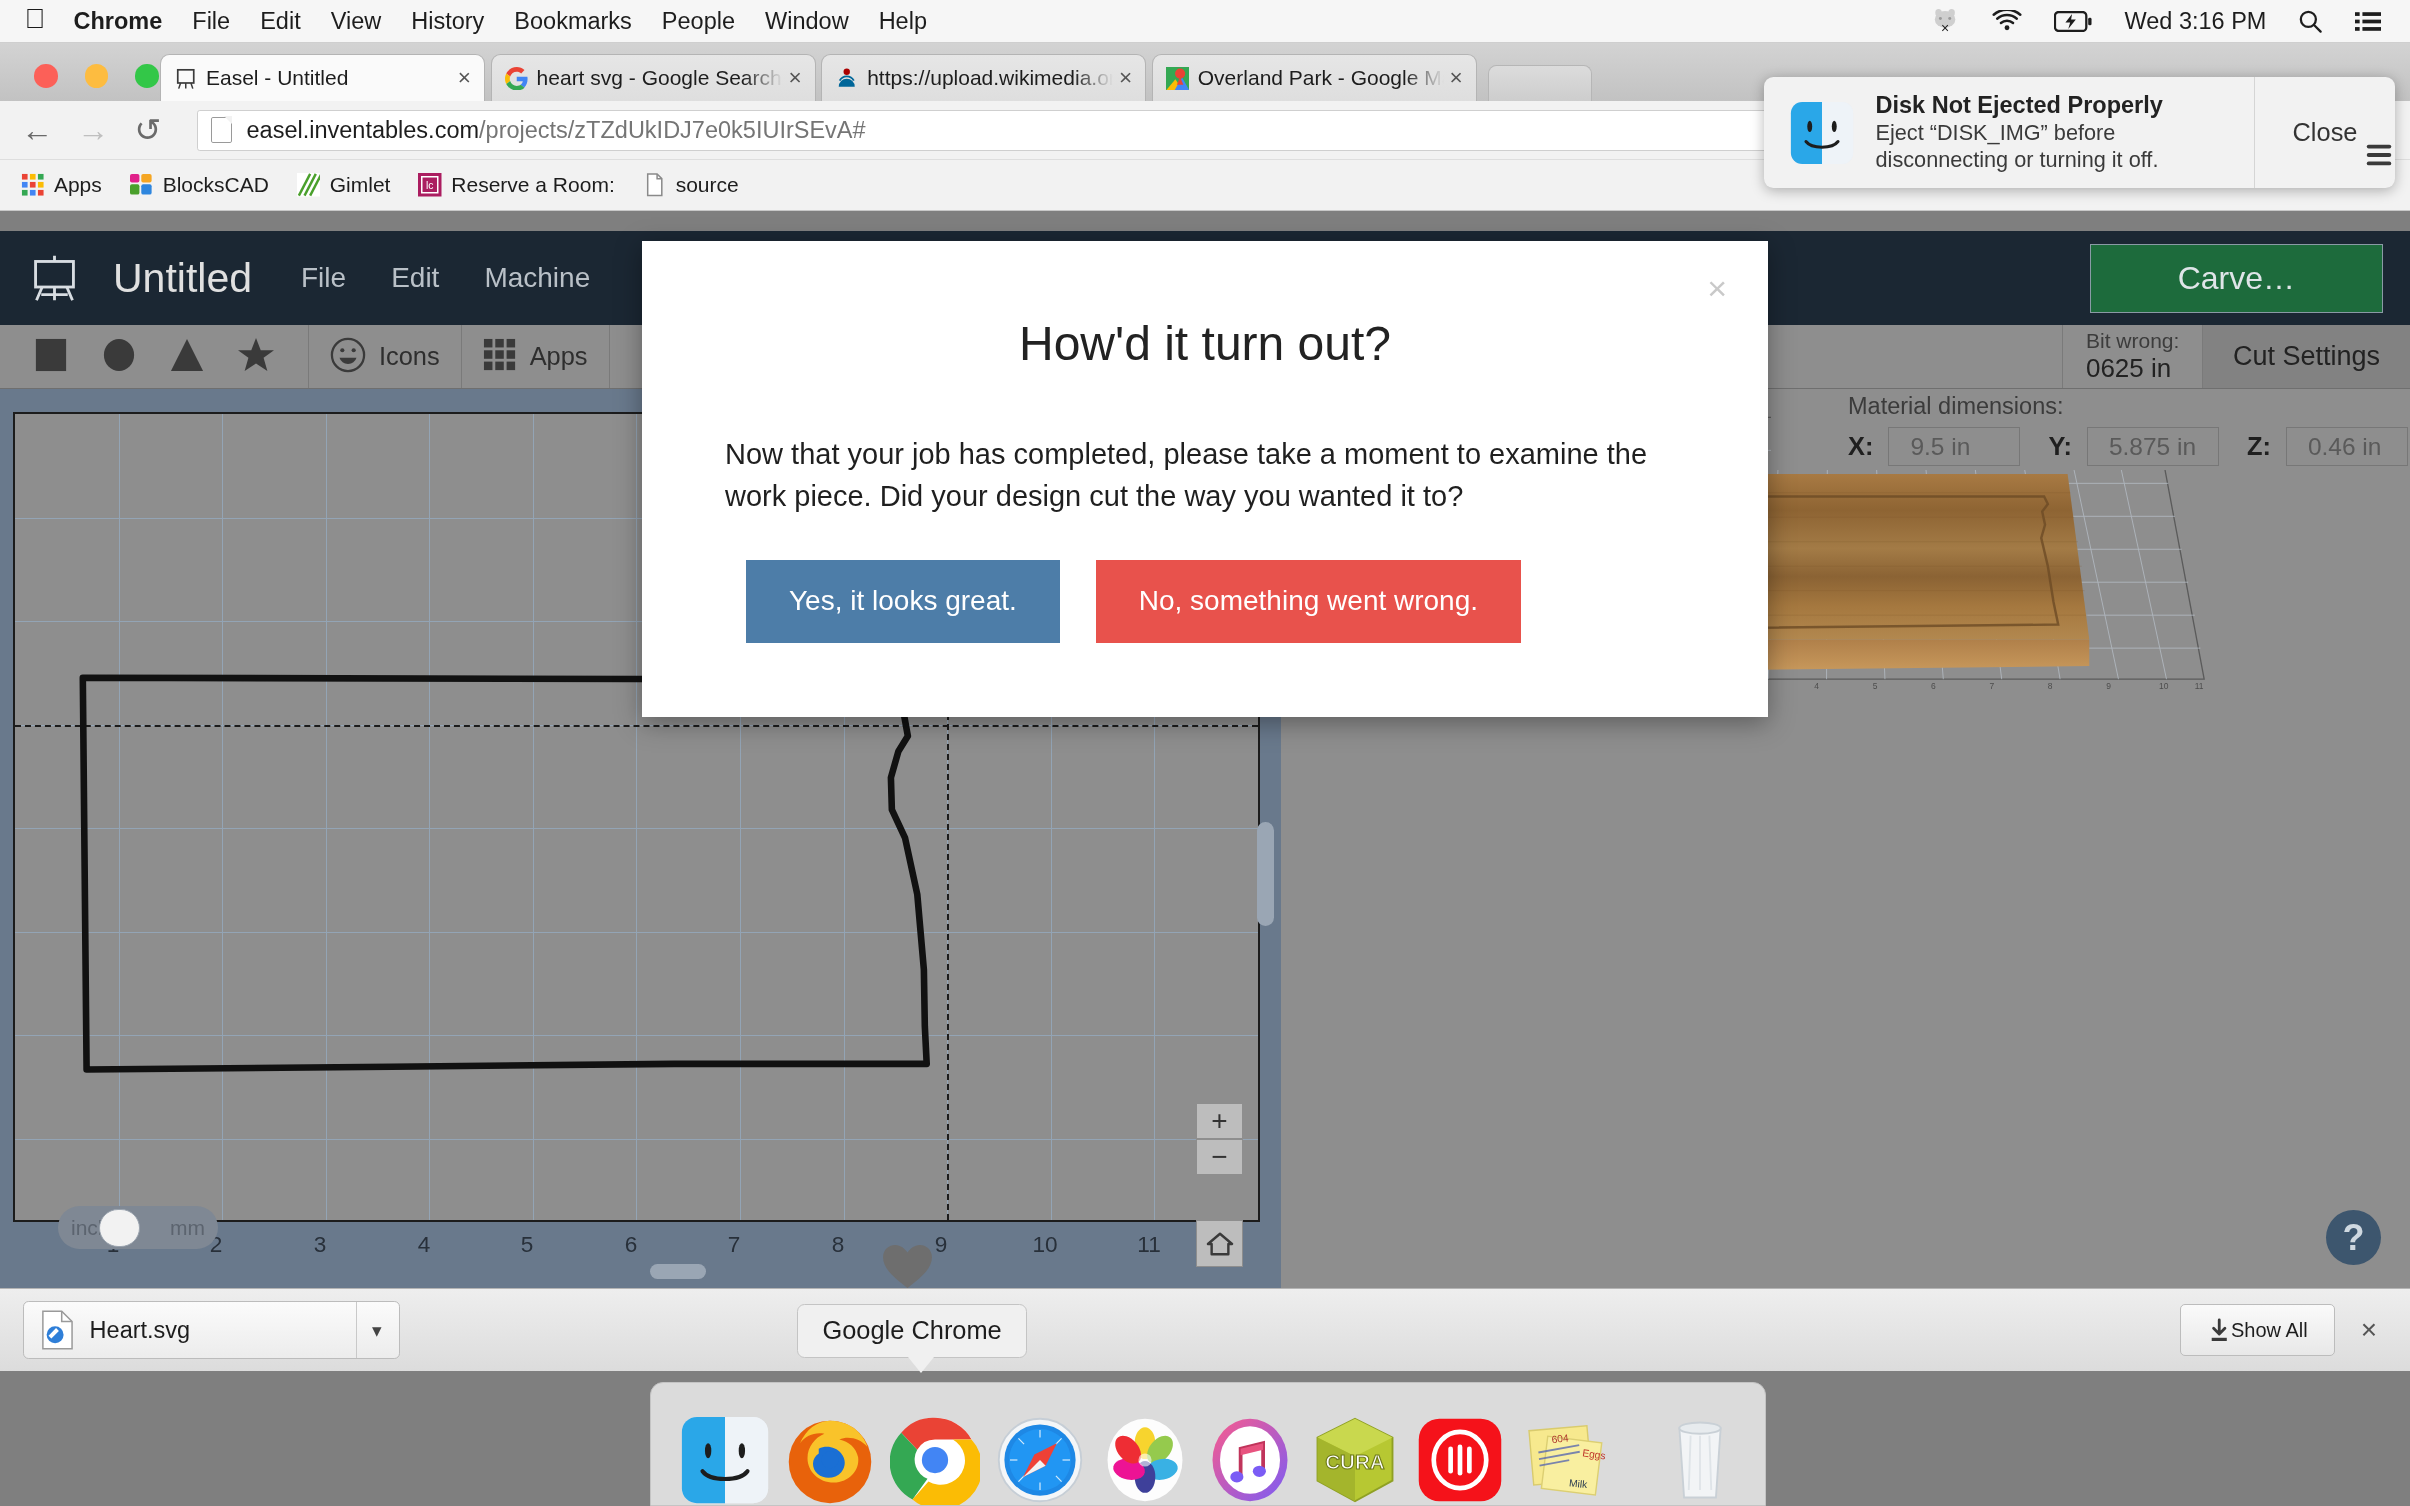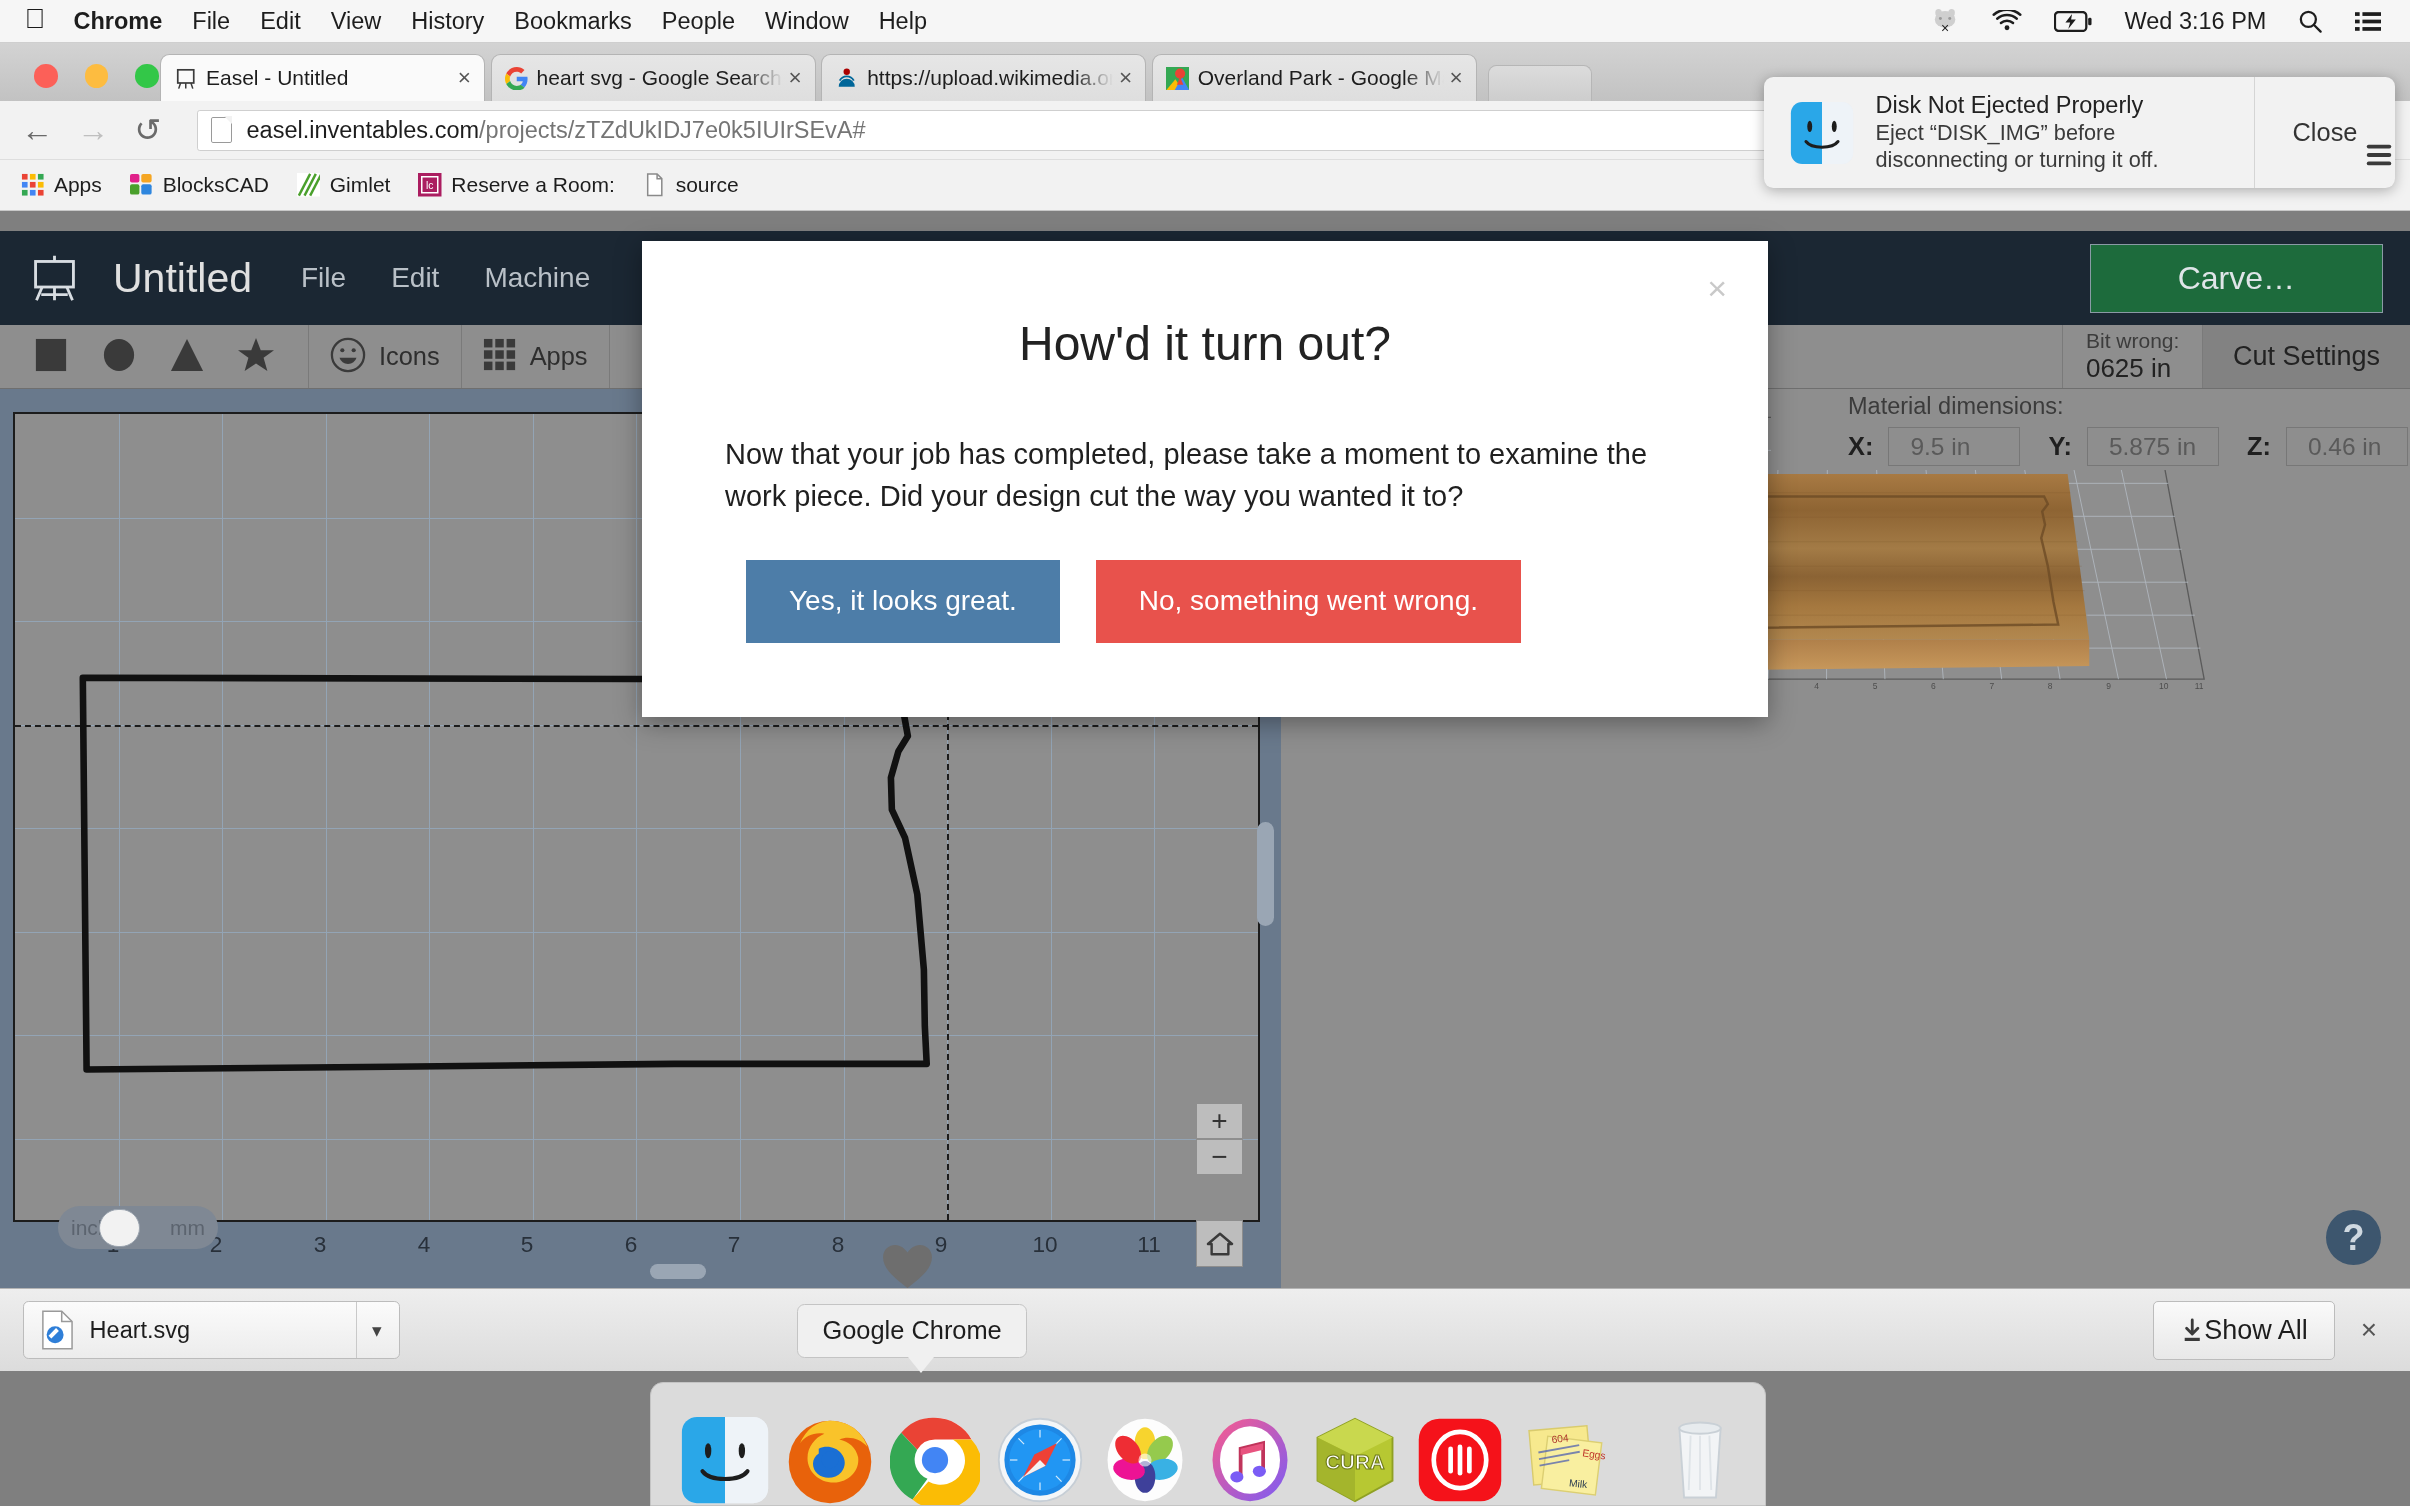--- a/index.html
+++ b/index.html
@@ -133,21 +133,21 @@
   #modal-btns { display:flex; gap:36px; margin:43px 0 0 104px; }
   .m-btn { font-size:28px; color:#fff; padding:25.4px 43px; white-space:nowrap; }
   .m-yes { background:#4d7da8; } .m-no { background:#e8524c; }
 
   
   #notif { position:absolute; left:1764px; top:77px; width:631px; height:111px;
     background:#f2f2f2; border-radius:9.4px; box-shadow:0 2.8px 13px rgba(0,0,0,.28);
     display:flex; align-items:center; }
   #notif-ico { width:66px; height:66px; margin:0 21px 0 24.5px; flex:0 0 66px; }
   #notif-text { flex:1; padding-right:9.4px; }
-  #notif-title { font-size:23.5px; font-weight:normal; color:#222; margin-bottom:0; }
+  #notif-title { font-size:23.5px; font-weight:bold; color:#222; margin-bottom:0; }
   #notif-sub { font-size:21.7px; color:#3a3a3a; line-height:1.25; }
   #notif-close { width:141px; height:111px; border-left:0.9px solid #d5d5d5;
     display:flex; align-items:center; justify-content:center; font-size:25.4px; color:#333;}
   #chrome-menu-ico { position:absolute; right:15px; top:139px; width:32px; height:32px; }
   #tab-scroll-ico { position:absolute; right:17px; top:58px; width:28px; height:43px;}
 
   
   #dlbar { position:absolute; left:0; top:1288px; width:2411px; height:83px;
     background:linear-gradient(#eee,#dcdcdc); border-top:0.9px solid #b4b4b4;
     display:flex; align-items:center; padding:0 22.6px; }
@@ -156,21 +156,21 @@
   #dl-fileico { width:32px; height:40px; margin-right:17px; flex:0 0 32px; position:relative;}
   #dl-name { font-size:23.5px; color:#1d1d1d; flex:1; }
   #dl-caret { font-size:19px; color:#444; border-left:0.9px solid #c9c9c9; padding-left:15px;
     height:100%; display:flex; align-items:center; }
   #tooltip { position:absolute; left:797px; top:1304px; background:#f0f0f0;
     border:0.9px solid #c4c4c4; border-radius:7.5px; padding:11.3px 24.5px; font-size:25.4px; color:#1d1d1d;}
   #tooltip:after { content:""; position:absolute; left:48%; bottom:-16px; border-width:16px 13px 0 13px;
     border-style:solid; border-color:#f0f0f0 transparent transparent transparent;}
   #showall { margin-left:auto; display:flex; align-items:center; }
   #showall-btn { display:flex; align-items:center; gap:0; background:linear-gradient(#fafafa,#e8e8e8);
-    border:0.9px solid #bcbcbc; border-radius:5px; padding:13px 26px; font-size:27px; color:#1d1d1d;}
+    border:0.9px solid #bcbcbc; border-radius:5px; padding:13px 26px; font-size:20px; color:#1d1d1d;}
   #showall-x { font-size:28px; color:#555; margin:0 11.3px 0 26px;}
 
   
   #dock { position:absolute; left:650px; top:1382px; width:1116px; height:124px;
     background:rgba(232,232,232,.88); border:0.9px solid #c4c4c4; border-radius:13px 13px 0 0;
     display:flex; align-items:flex-end; padding:9.4px 21px 0 21px; }
   .dock-icon { width:90px; height:90px; margin:0 7.5px; position:relative; flex:0 0 90px; }
   .dock-sep { width:0.9px; height:90px; background:#b0b0b0; margin:0 15px 13px 15px; }
 </style>
 </head>

